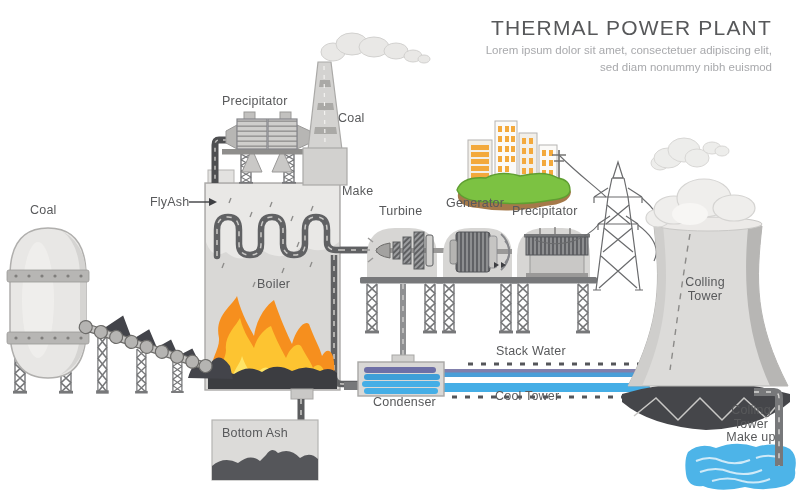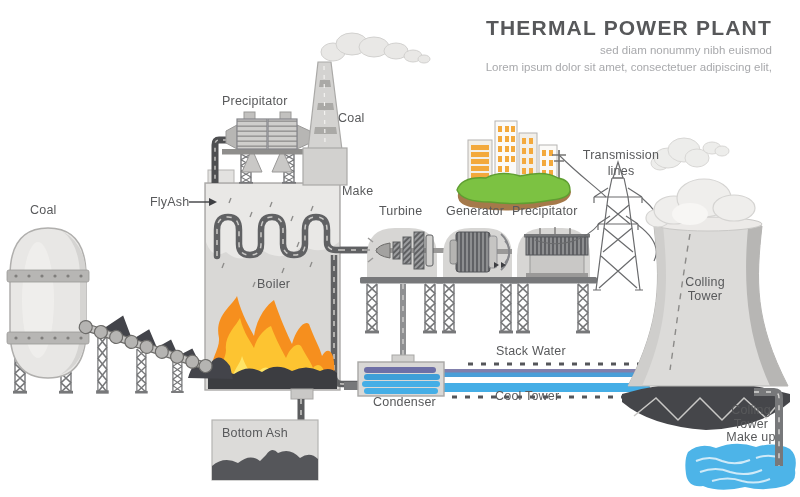--- a/index.html
+++ b/index.html
@@ -2,21 +2,21 @@
 <html><head>
 <meta charset="utf-8">
 <style>
   html,body{margin:0;padding:0;background:#fff;}
   #stage{position:relative;width:800px;height:497px;background:#ffffff;overflow:hidden;
          font-family:"Liberation Sans","DejaVu Sans",sans-serif;}
   #stage svg{position:absolute;left:0;top:0;}
   .lbl{position:absolute;font-size:12.5px;color:#58595b;letter-spacing:.2px;white-space:nowrap;text-align:right;}
   .lbl.center{text-align:center;white-space:normal;}
   .titleblock{position:absolute;right:28px;top:15px;text-align:right;}
-  .title{font-weight:bold;font-size:21px;letter-spacing:1.2px;color:#57585a;line-height:26px;}
+  .title{font-weight:normal;font-size:21px;letter-spacing:1.2px;color:#57585a;line-height:26px;}
   .subtitle{font-size:11.5px;color:#a8a9ac;line-height:14.5px;text-align:right;margin-top:2px;}
 </style>
 </head>
 <body>
 
 <div id="stage">
 
 <svg width="800" height="497" viewBox="0 0 800 497">
 <defs>
   <g id="truss" stroke="#77787a" stroke-width="1.4" fill="none">
@@ -355,37 +355,33 @@
 </g>
 
 <g>
   <line x1="189" y1="202" x2="209" y2="202" stroke="#3e3f43" stroke-width="1.4"></line>
   <path d="M209,198 L217,202 L209,206 Z" fill="#3e3f43"></path>
 </g>
 </svg>
 
 <div class="titleblock">
   <div class="title">THERMAL POWER PLANT</div>
+  <div class="subtitle">Lorem ipsum dolor sit amet, consectetuer adipiscing elit,</div>
   <div class="subtitle">sed diam nonummy nibh euismod</div>
-  <div class="subtitle">Lorem ipsum dolor sit amet, consectetuer adipiscing elit,</div>
 </div>
 
 <div class="lbl" style="left:30px;top:203px">Coal</div>
 <div class="lbl" style="left:150px;top:195px">FlyAsh</div>
 <div class="lbl" style="left:222px;top:94px">Precipitator</div>
 <div class="lbl" style="left:338px;top:111px">Coal</div>
 <div class="lbl" style="left:342px;top:184px">Make</div>
 <div class="lbl" style="left:257px;top:277px">Boiler</div>
 <div class="lbl" style="left:379px;top:204px">Turbine</div>
-<div class="lbl" style="left:446px;top:204px">Generator</div>
+<div class="lbl" style="left:446px;top:196px">Generator</div>
 <div class="lbl" style="left:512px;top:204px">Precipitator</div>
-<div class="lbl center" style="left:575px;top:147px;width:92px;line-height:16px">
-  <span>Transmission</span><br>
-  <span>lines</span>
-</div>
 <div class="lbl center" style="left:678px;top:275px;width:54px;line-height:14px">
   <span>Colling</span><br>
   <span>Tower</span>
 </div>
 <div class="lbl" style="left:496px;top:344px">Stack Water</div>
 <div class="lbl" style="left:495px;top:389px">Cool Tower</div>
 <div class="lbl" style="left:373px;top:395px">Condenser</div>
 <div class="lbl" style="left:222px;top:426px">Bottom Ash</div>
 <div class="lbl center" style="left:716px;top:404px;width:70px;line-height:13.5px">
   <span>Colling</span><br>

